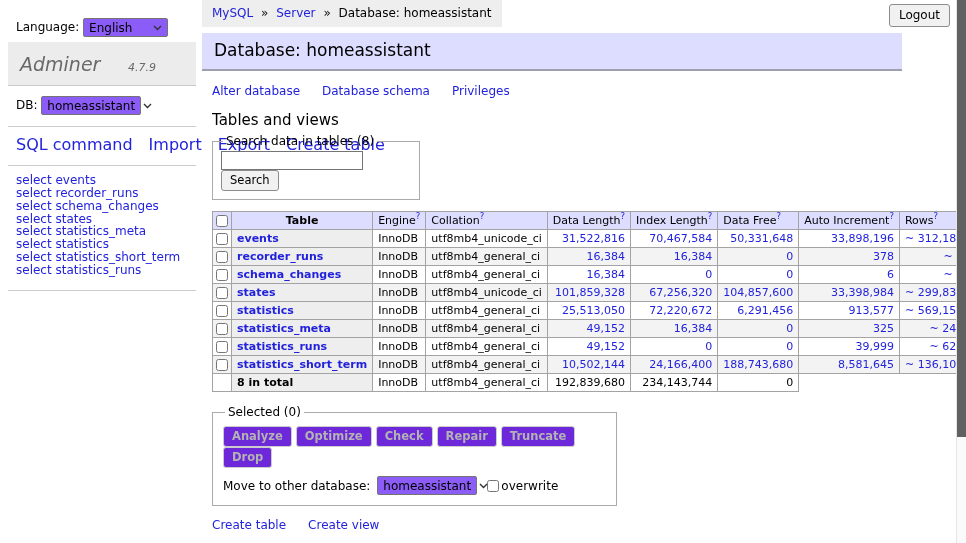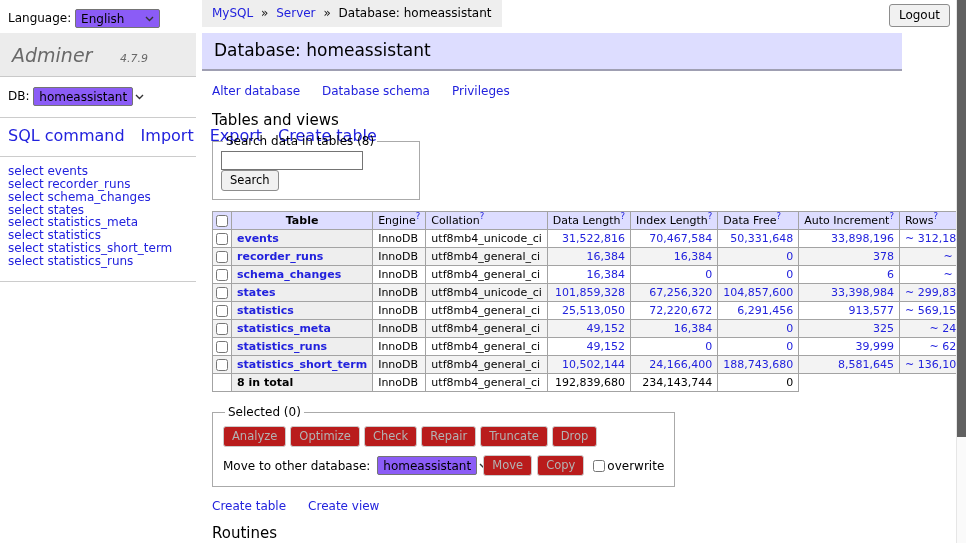--- a/index.html
+++ b/index.html
@@ -5,21 +5,21 @@
   * { margin:0; padding:0; box-sizing:border-box; }
   html,body { width:966px; height:543px; }
   body {
     font-family:"DejaVu Sans","Liberation Sans",sans-serif;
     font-size:12px; color:#000; background:#fff;
     position:relative; overflow:hidden;
   }
   a { color:#2222dd; text-decoration:none; cursor:pointer; }
 
   
-  .sidebar { position:absolute; left:0; top:4px; width:196px; }
+  .sidebar { position:absolute; left:0; top:13px; width:196px;padding-left:8px; }
   .lang-row { padding:5px 0 0 8px; font-size:12px; white-space:nowrap; }
   .logo-box { margin-top:5px; background:#ececec; border-bottom:1px solid #c9c9c9;
               padding:7px 12px 8px; font-style:italic; color:#696969; font-weight:normal; }
   .logo-name { font-size:19px; }
   .logo-version { font-size:11px; margin-left:20px; }
   .db-row { padding:10px 0 11px 8px; border-bottom:1px solid #ccc; white-space:nowrap; }
   .actions { padding:8px 8px 9px; border-bottom:1px solid #ccc; line-height:1.3; }
   .actions a { margin-right:16px; white-space:nowrap; font-size:16px; }
   .tlinks { list-style:none; padding:8px 8px 13px; border-bottom:1px solid #ccc; }
   .tlinks li { line-height:12.9px; }
@@ -41,21 +41,21 @@
   .content { padding-left:10px; }
   .linkrow { margin-top:13px; }
   .linkrow a { margin-right:22px; font-size:12px; }
   h3 { font-size:15px; font-weight:normal; margin-top:13px; }
   .rt { margin-top:11px; }
   .lr2 { margin-top:12px; }
 
   
   .btn { font-size:11.5px; font-family:inherit; padding:2px 8px 3px; background:#f1f1f1;
          border:1px solid #8d8d8d; border-radius:3px; color:#000; cursor:pointer; }
-  .btn[disabled] { color:#b3b3b3; background:#b91c1c; border-color:#ccc; cursor:default; }
+  .btn[disabled] { color:#b3b3b3; background:#6d28d9; border-color:#ccc; cursor:default;font-weight:bold; }
 
   
   fieldset { border:1px solid #aaa; }
   legend { font-size:12px; padding:0 3px; margin-left:2px; }
   .search-box { margin-top:5px; padding:3px 8px 8px; width:208px; }
   .search-box input[type=text] { width:142px; height:19px; border:1px solid #747474;
          margin-right:4px; font-size:12px; padding:0 3px; vertical-align:middle; font-family:inherit; }
 
   
   table { margin-top:11px; border-collapse:collapse; font-size:11px; }
@@ -271,21 +271,20 @@
       <legend>Selected (0)</legend>
       <div class="btnrow"><button class="btn" disabled="">Analyze</button><button class="btn" disabled="">Optimize</button><button class="btn" disabled="">Check</button><button class="btn" disabled="">Repair</button><button class="btn" disabled="">Truncate</button><button class="btn" disabled="">Drop</button></div>
       <div class="moverow">
         <span>Move to other database:</span>
         <span class="sel w100">
           <span>homeassistant</span>
           <svg width="9" height="6" viewBox="0 0 9 6">
               <path d="M1 1l3.5 3.5L8 1" stroke="#333" fill="none" stroke-width="1.4"></path>
             </svg>
         </span>
-        <span><button class="btn" disabled="">Move</button><button class="btn" disabled="">Copy</button></span>
         <span class="cbwrap">
           <input type="checkbox" style="">
           <span>overwrite</span>
         </span>
       </div>
     </fieldset>
 
     <div class="linkrow lr2"><a>Create table</a><a>Create view</a></div>
 
     <h3 class="rt">Routines</h3>

